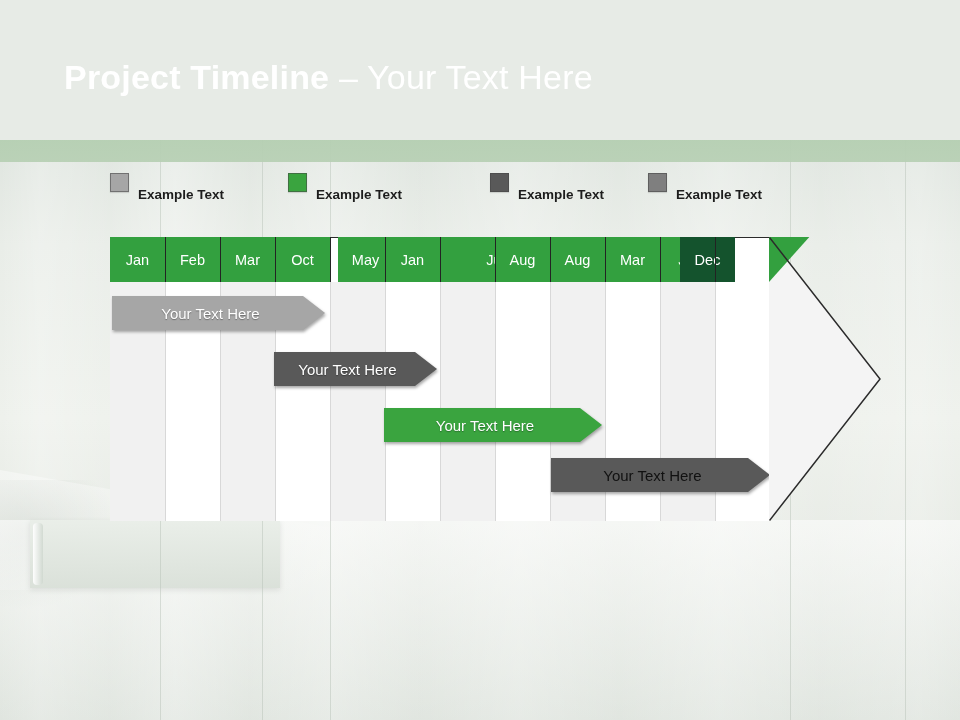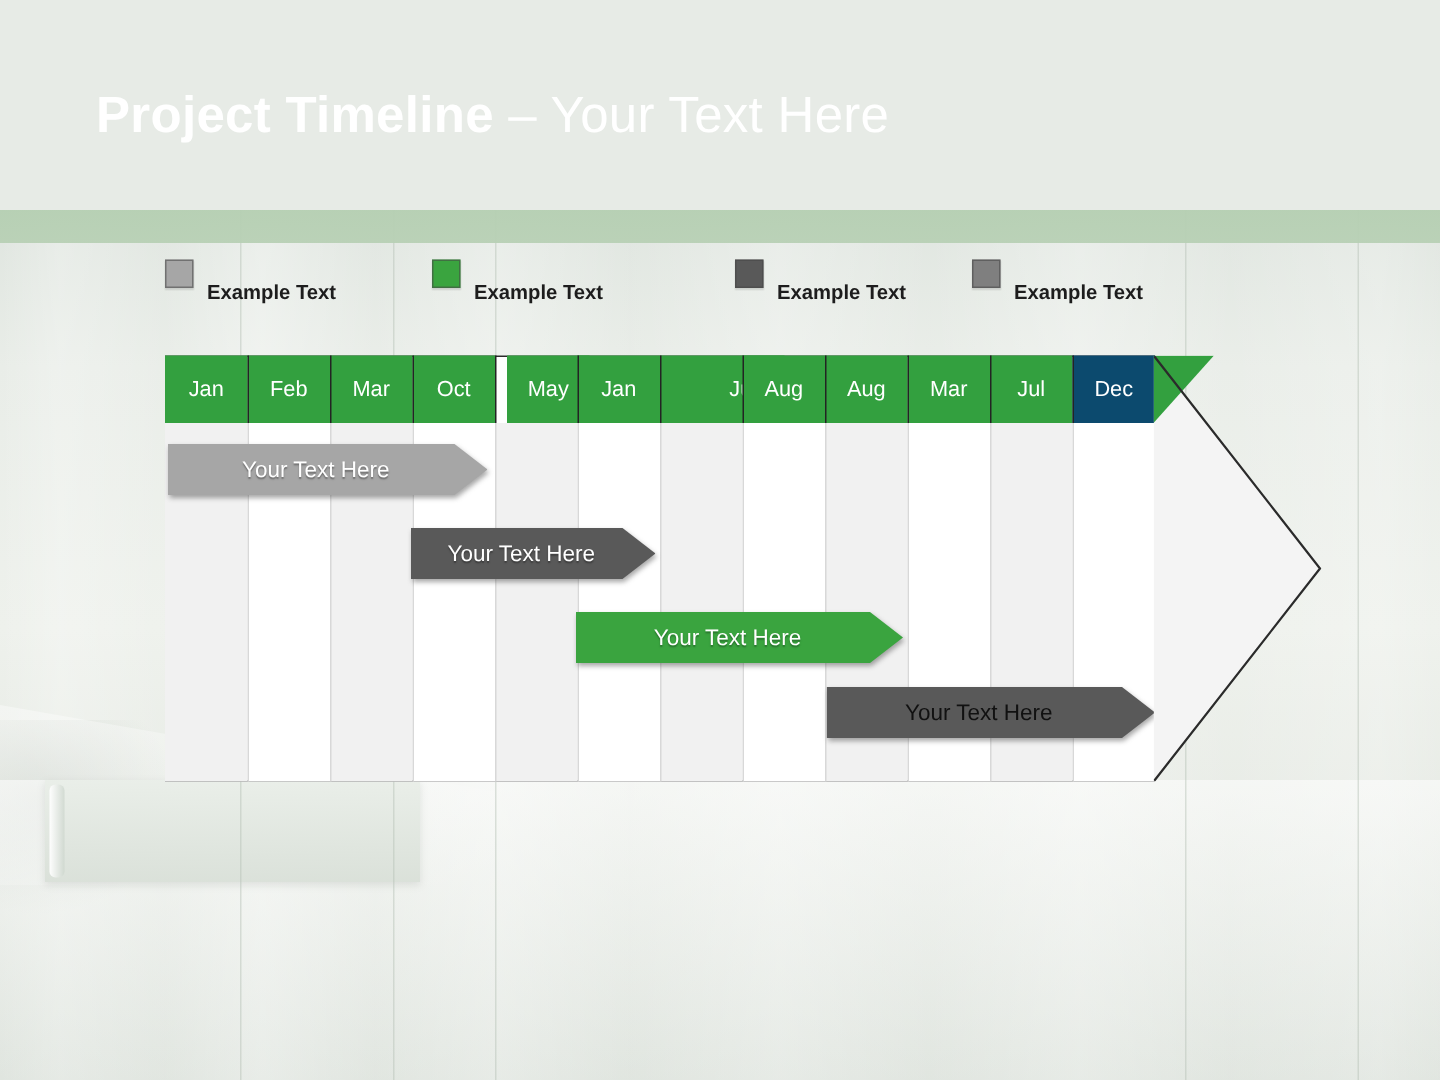--- a/index.html
+++ b/index.html
@@ -238,21 +238,21 @@
         <div class="month" style="left: 330px; background: rgb(51, 160, 63); padding-left: 28px;">Jul</div>
         <div class="month-sep" style="left: 330px;"></div>
         <div class="month" style="left: 385px; background: rgb(51, 160, 63);">Aug</div>
         <div class="month-sep" style="left: 385px;"></div>
         <div class="month" style="left: 440px; background: rgb(51, 160, 63);">Aug</div>
         <div class="month-sep" style="left: 440px;"></div>
         <div class="month" style="left: 495px; background: rgb(51, 160, 63);">Mar</div>
         <div class="month-sep" style="left: 495px;"></div>
         <div class="month" style="left: 550px; background: rgb(51, 160, 63);">Jul</div>
         <div class="month-sep" style="left: 550px;"></div>
-        <div class="month" style="left: 605px; background: #0c4a6e;">Dec</div>
+        <div class="month" style="left: 570px; background: #14532d;">Dec</div>
         <div class="month-sep" style="left: 605px;"></div>
       </div>
     <div id="bars">
         <div class="bar light" style="left: 2px; top: 59px; width: 213px;">
           <div class="shape" style="background: rgb(166, 166, 166); clip-path: polygon(0px 0px, 89.67% 0px, 100% 50%, 89.67% 100%, 0px 100%);"></div>
           <div class="txt">Your  Text Here</div>
         </div>
         <div class="bar dark" style="left: 164px; top: 115px; width: 163px;">
           <div class="shape" style="background: rgb(89, 89, 89); clip-path: polygon(0px 0px, 86.5% 0px, 100% 50%, 86.5% 100%, 0px 100%);"></div>
           <div class="txt">Your  Text Here</div>

